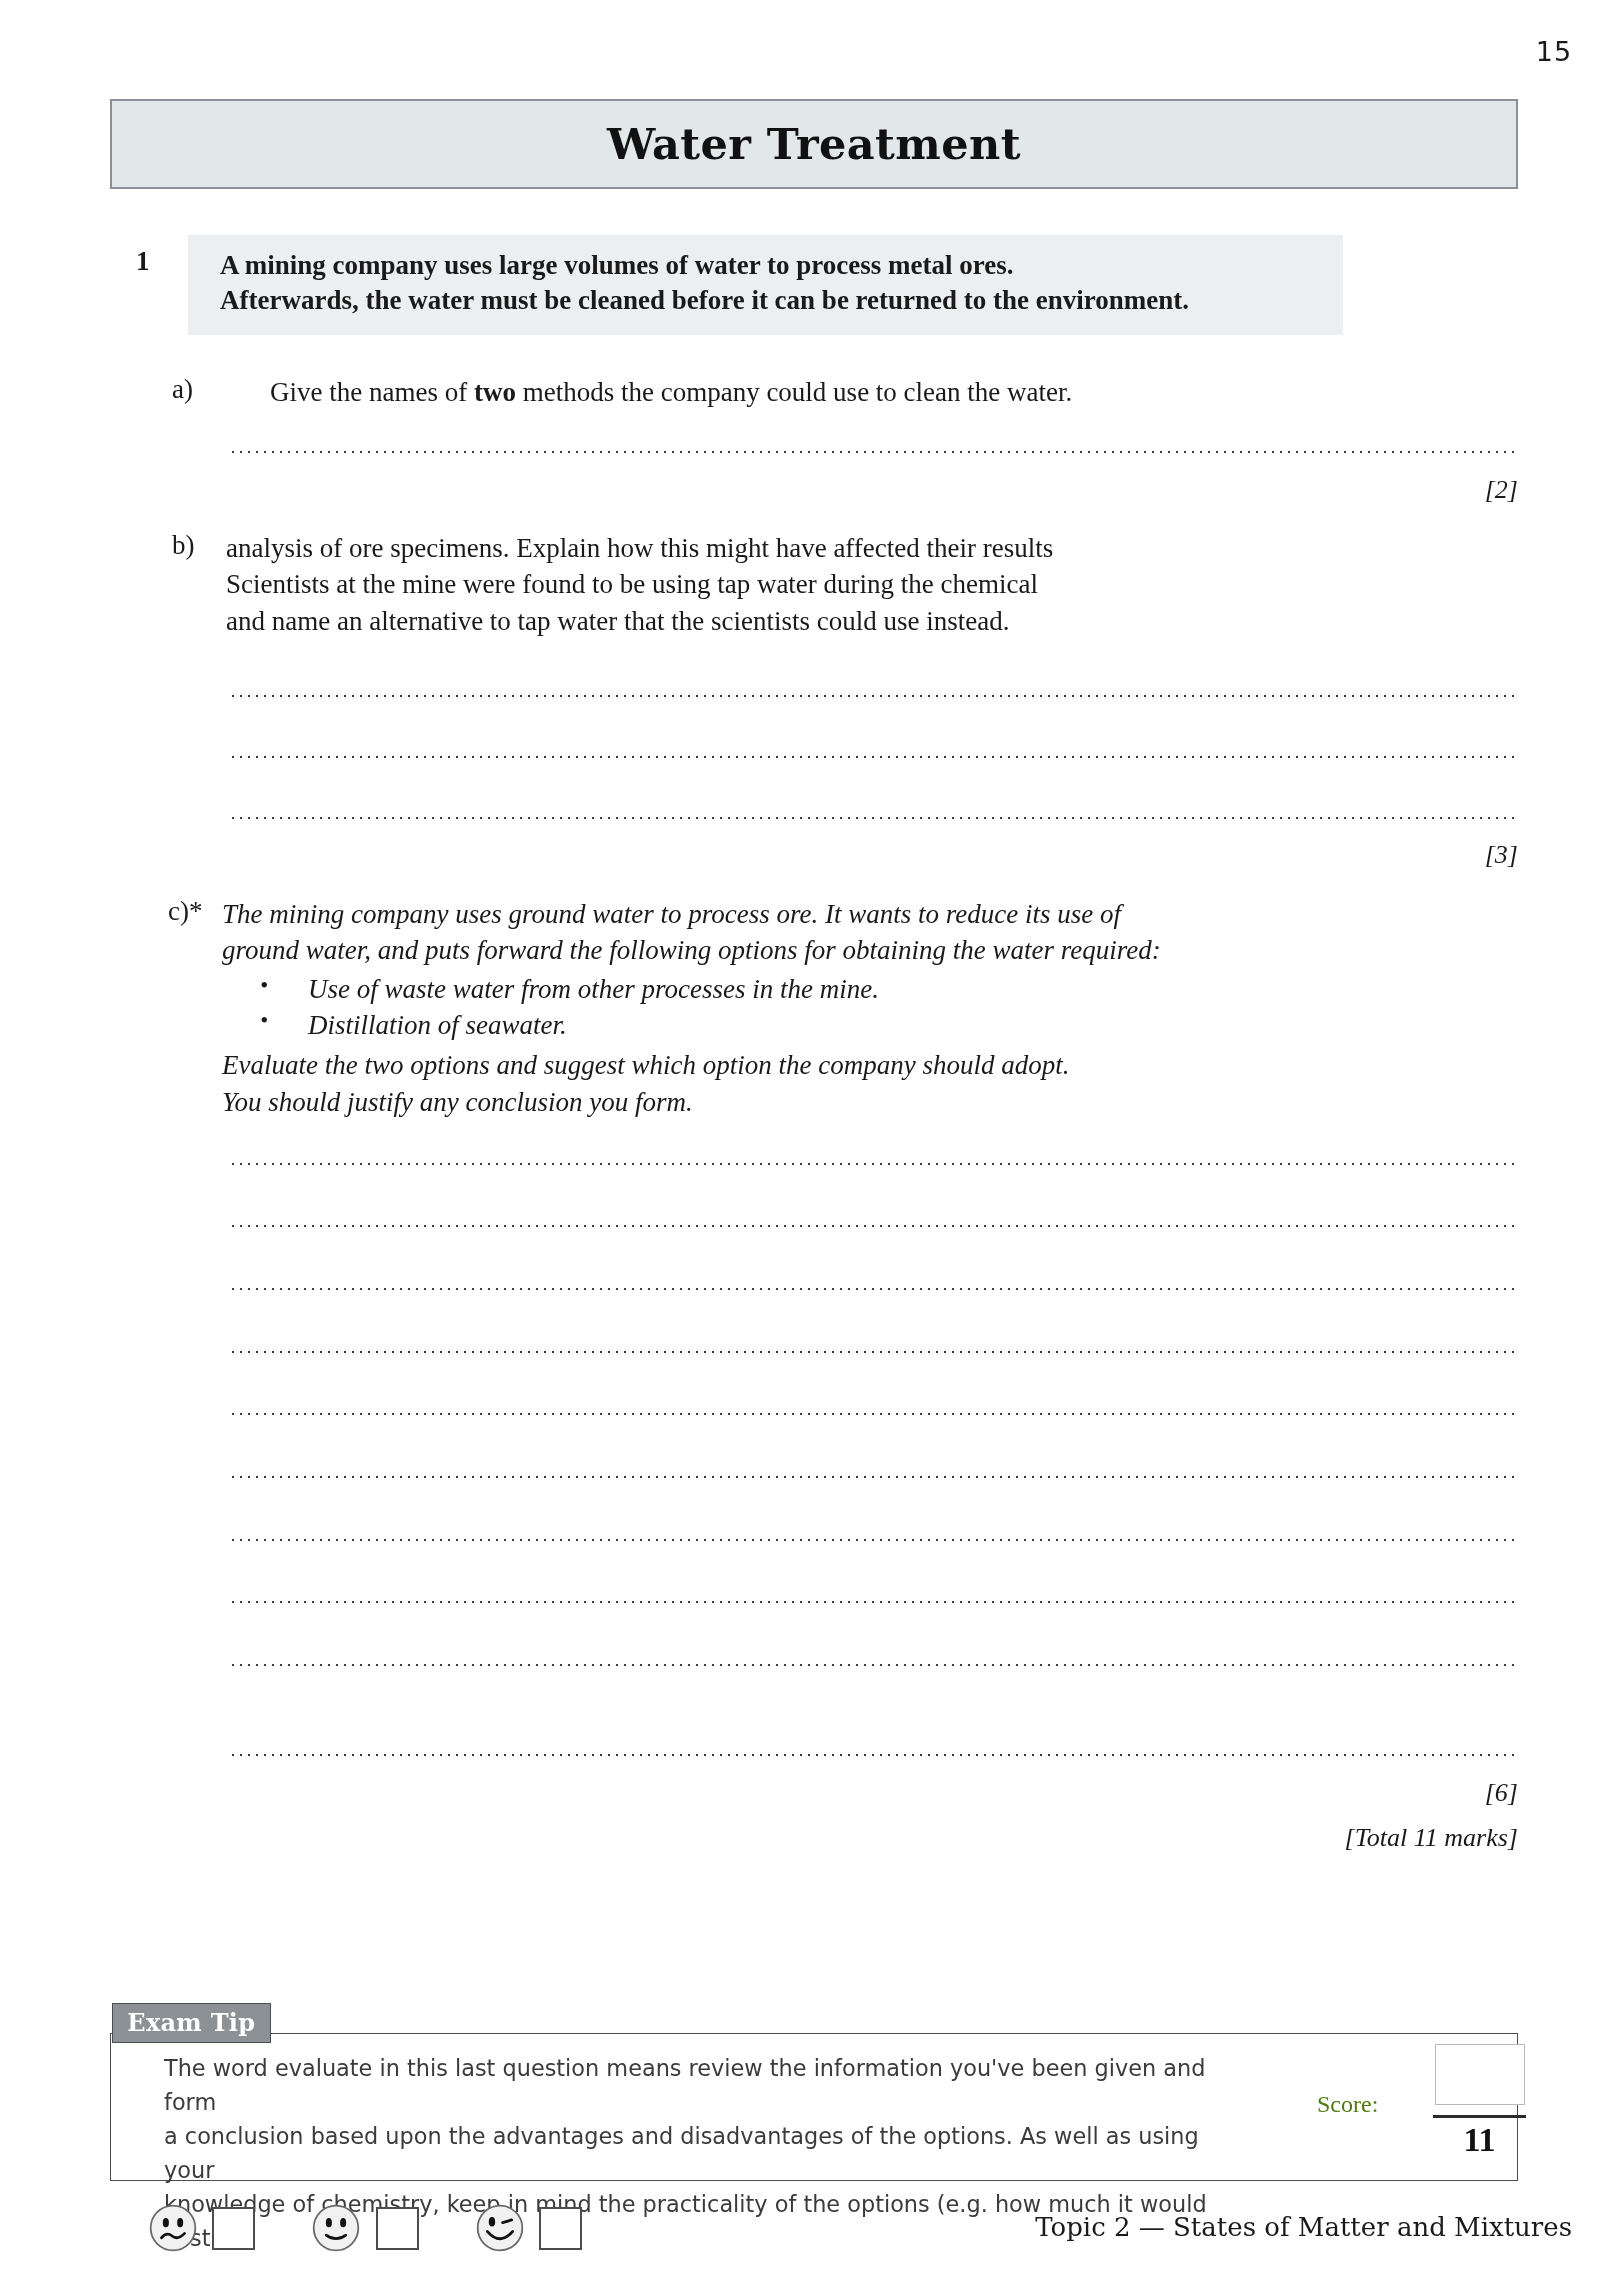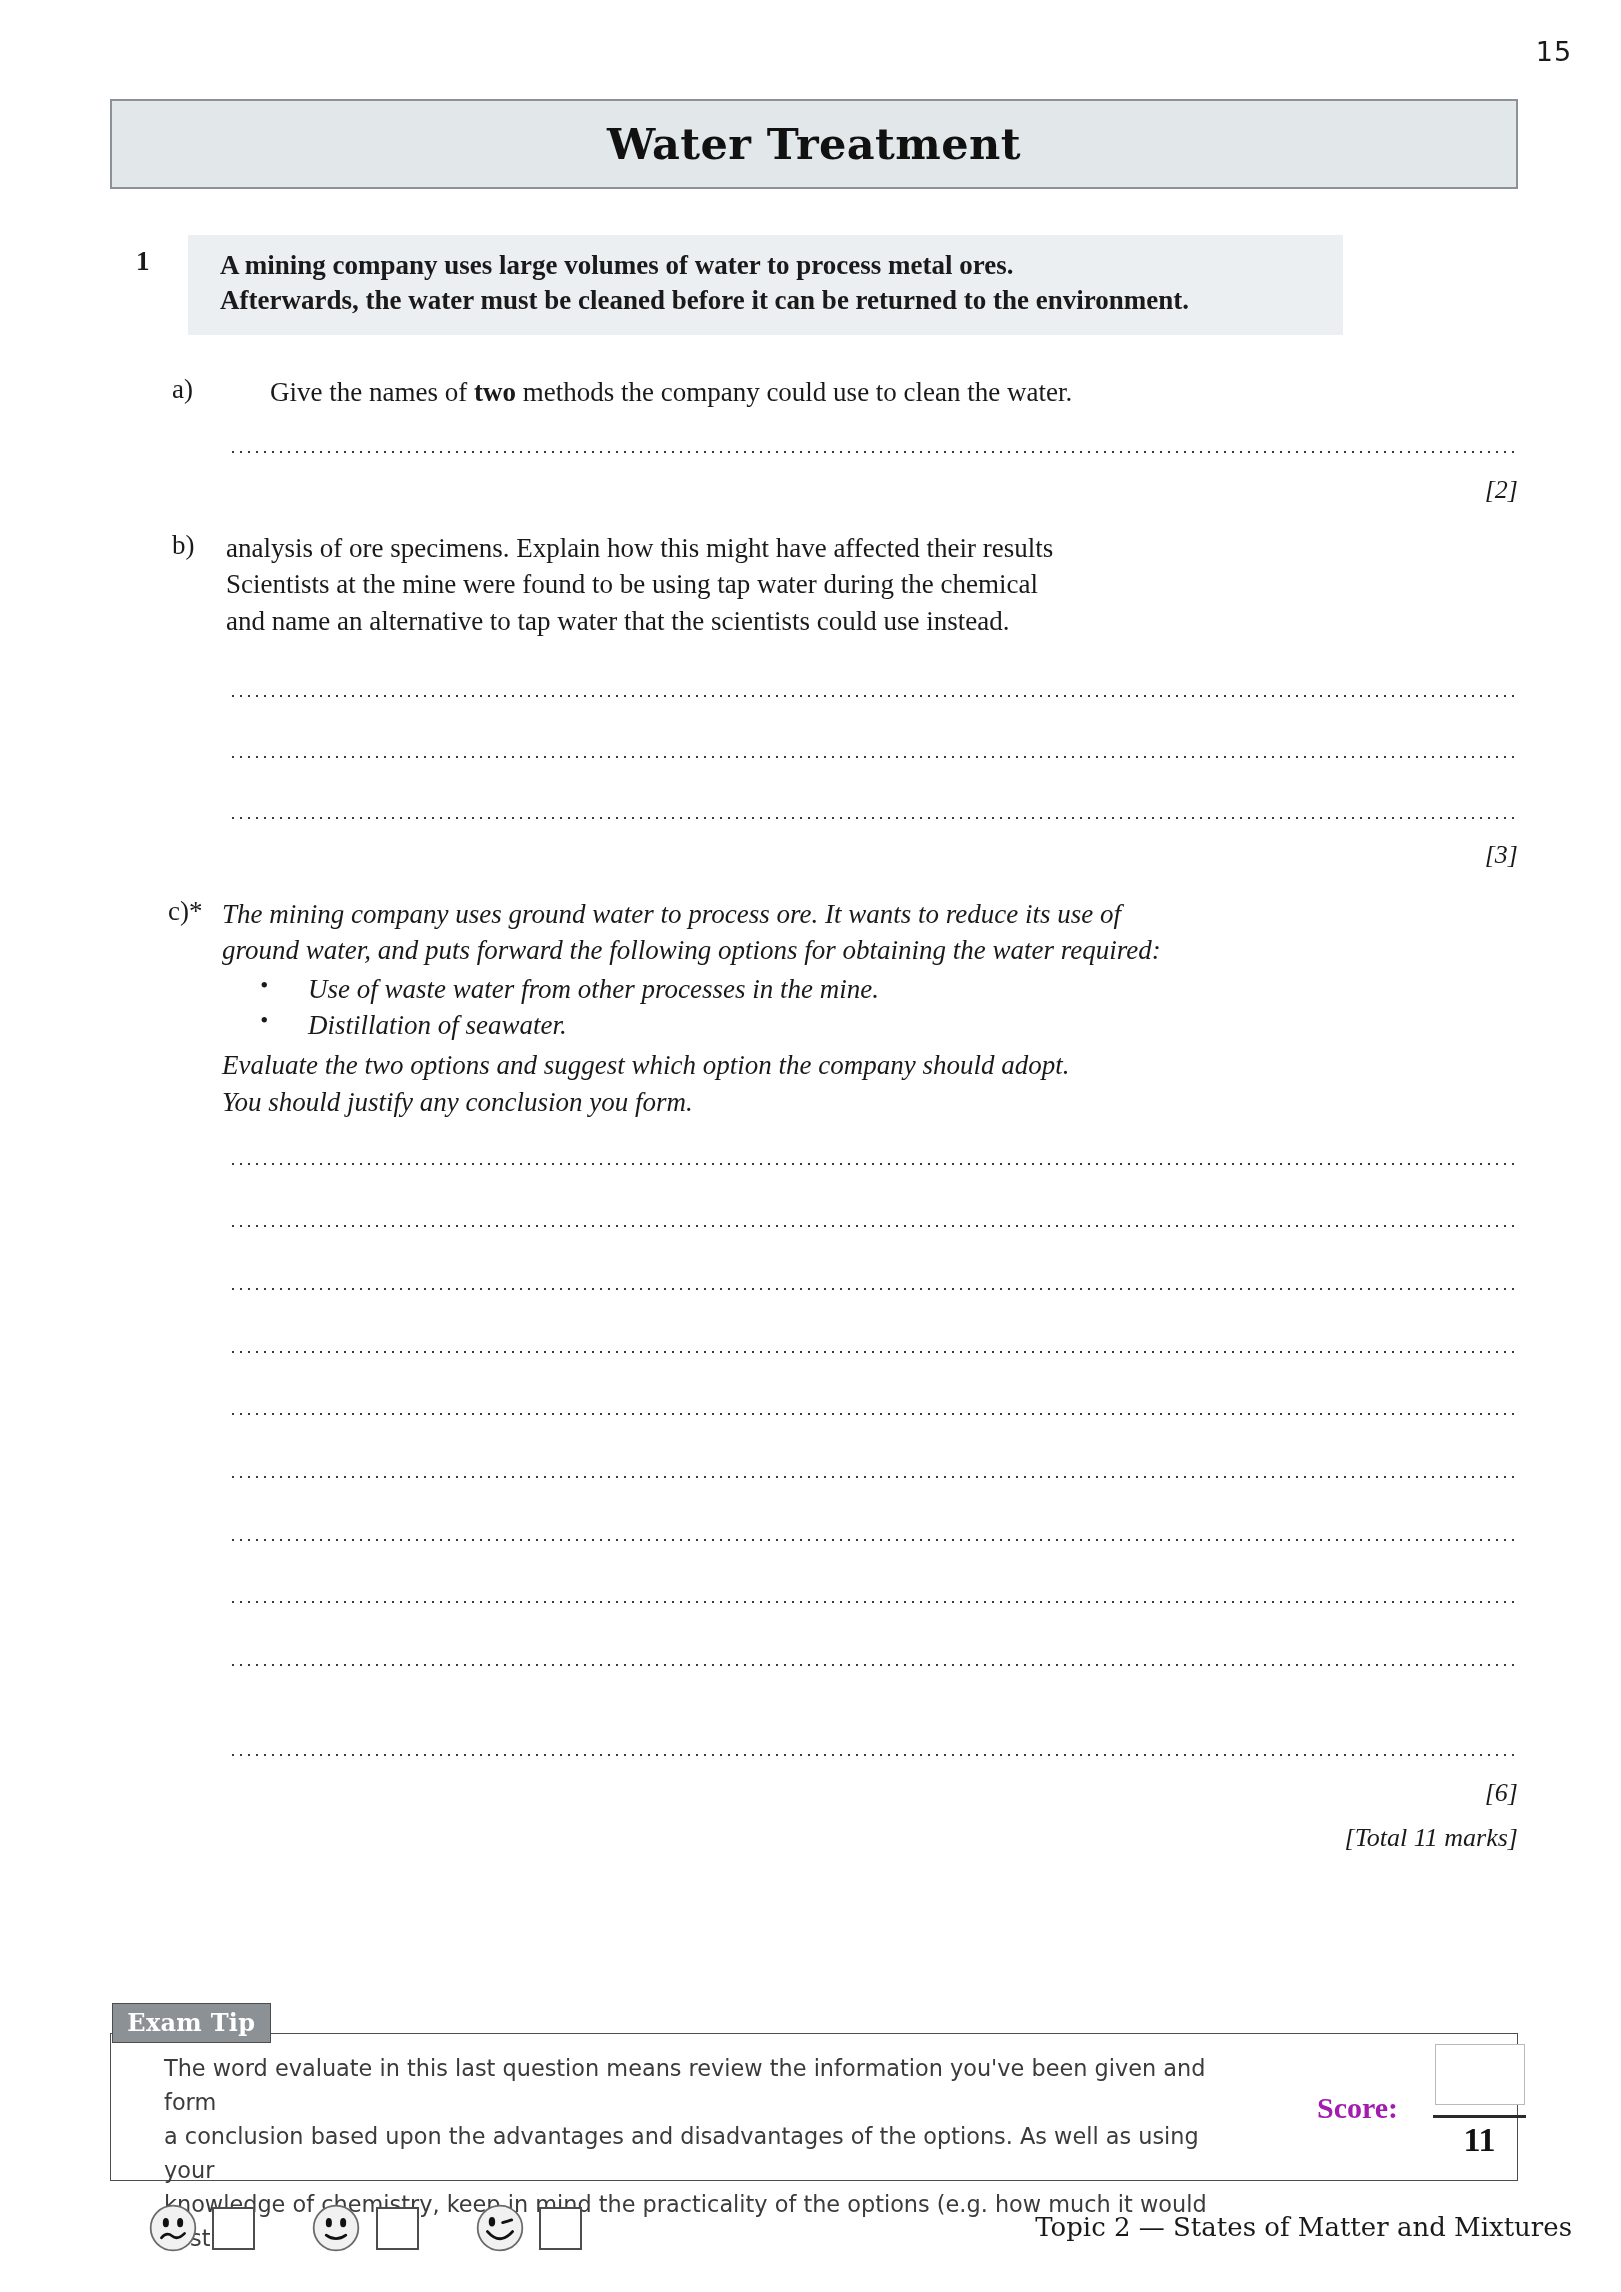--- a/index.html
+++ b/index.html
@@ -153,23 +153,23 @@
     line-height: 1.52;
     color: #3b3b3b;
   }
   .examtip-text .tip-line { display: block; }
 
   .score-label {
     position: absolute;
     left: 1317px;
     top: 2091px;
     font-family: "Liberation Serif", serif;
-    font-weight: bold;
-    font-size: 30px;
-    color: #a21caf;
+    font-weight: normal;
+    font-size: 24px;
+    color: #4d7c0f;
   }
   .score-input {
     position: absolute;
     left: 1435px;
     top: 2044px;
     width: 90px;
     height: 61px;
     border: 1.8px solid #b9b9b9;
     background: #ffffff;
     box-sizing: border-box;

